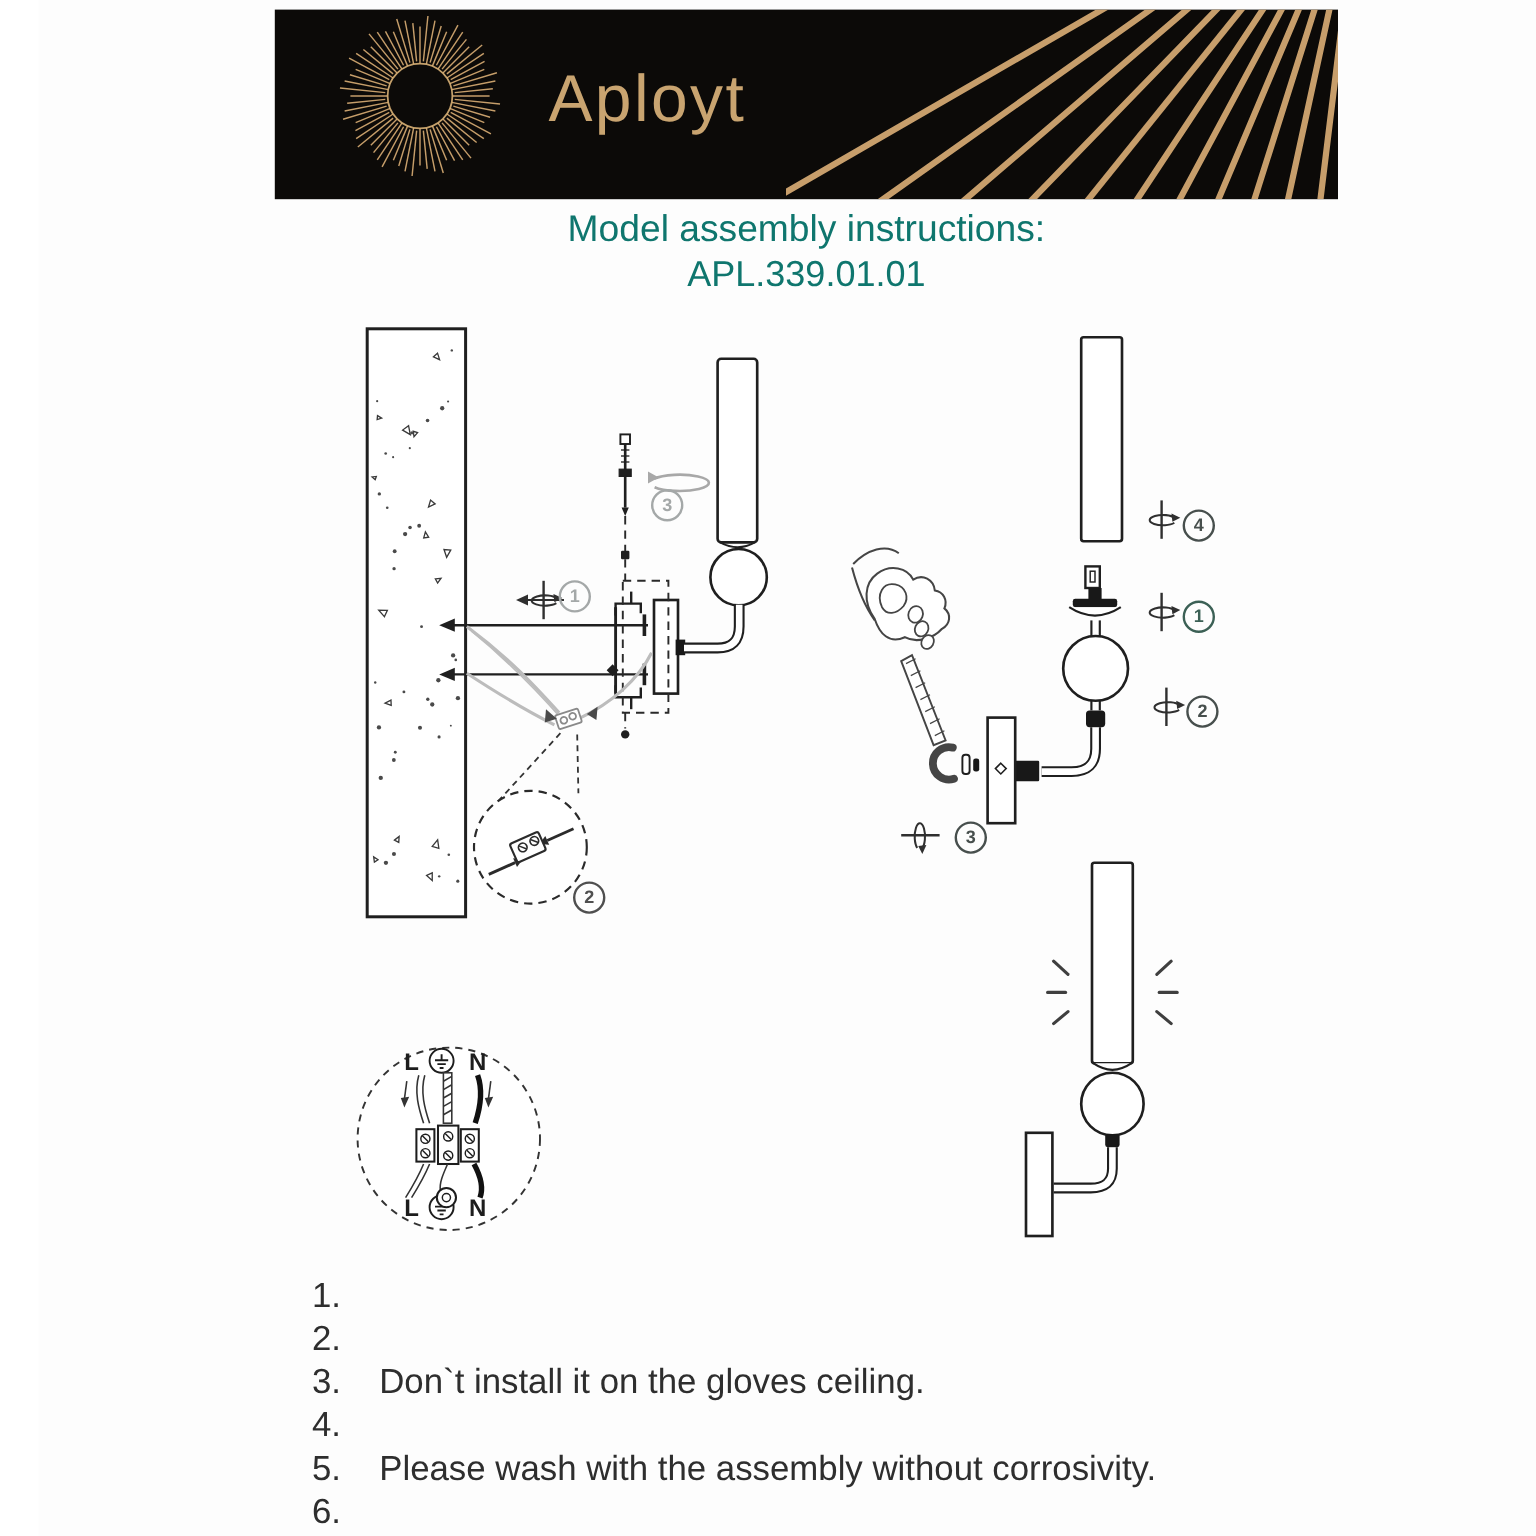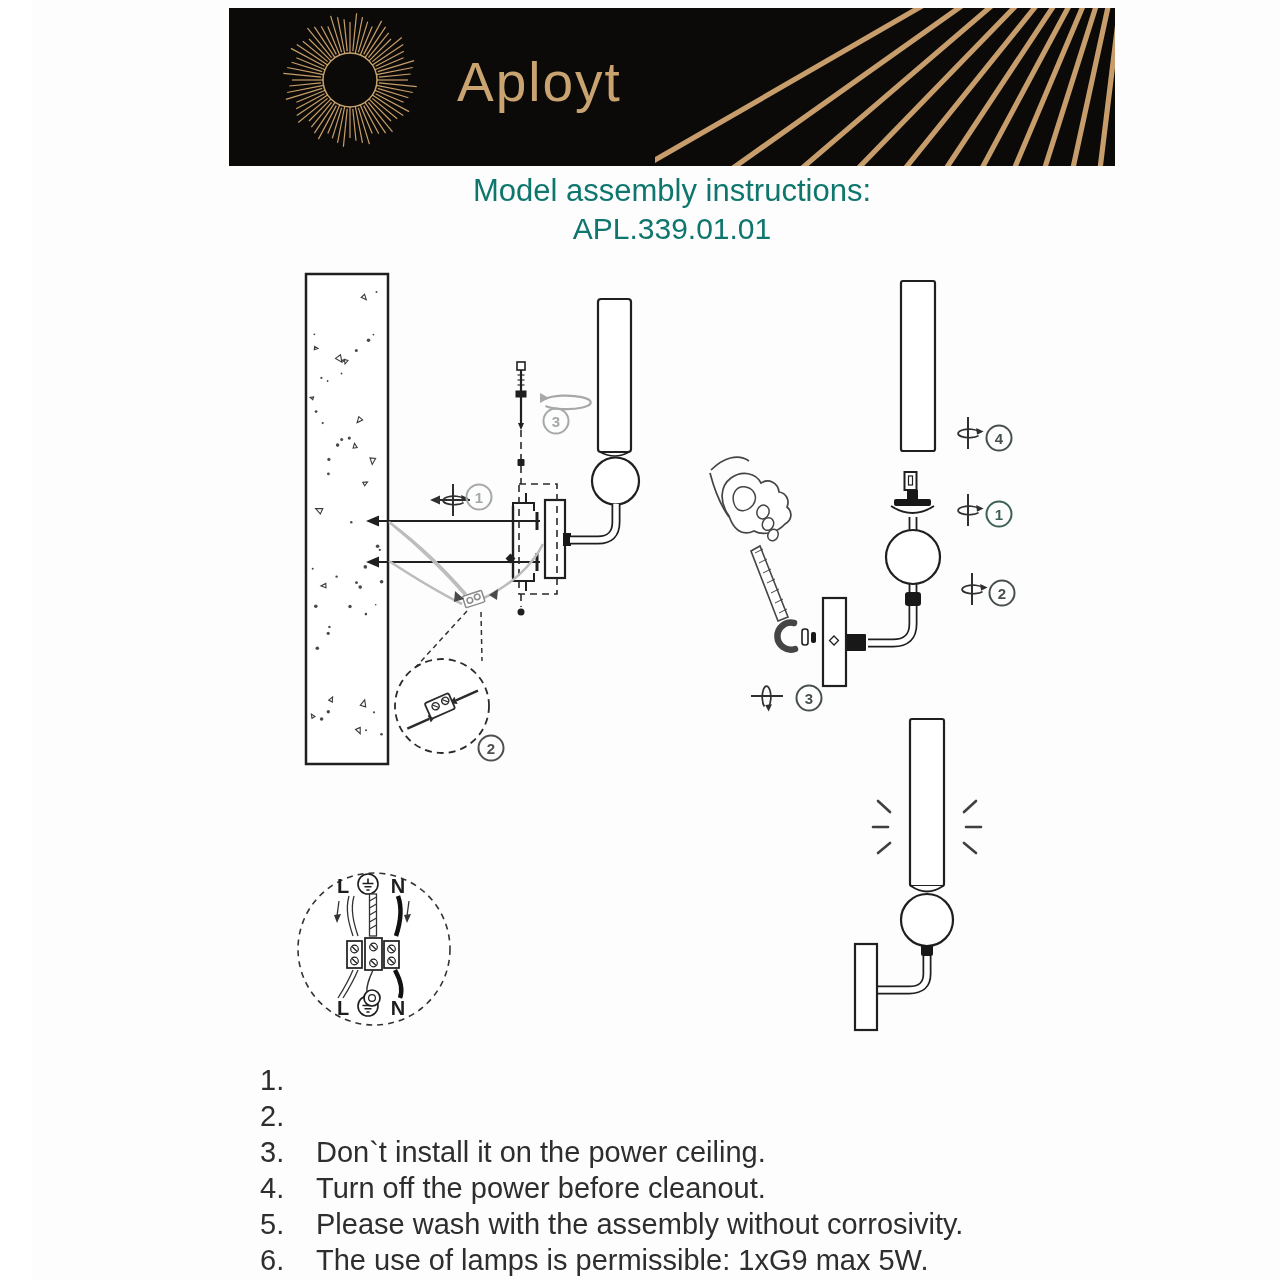--- a/index.html
+++ b/index.html
@@ -434,29 +434,27 @@
 
   <ol class="instructions">
     <li>
         <span class="num">1.</span>
       </li>
     <li>
         <span class="num">2.</span>
       </li>
     <li>
         <span class="num">3.</span>
-        <span class="txt">Don`t install it on the power ceiling.</span>
+        <span class="txt">Don`t install it on the gloves ceiling.</span>
       </li>
     <li>
         <span class="num">4.</span>
-        <span class="txt">Turn off the power before cleanout.</span>
       </li>
     <li>
         <span class="num">5.</span>
         <span class="txt">Please wash with the assembly without corrosivity.</span>
       </li>
     <li>
         <span class="num">6.</span>
-        <span class="txt">The use of lamps is permissible: 1xG9 max 5W.</span>
       </li>
   </ol>
 
 </div>
 
 </body></html>

